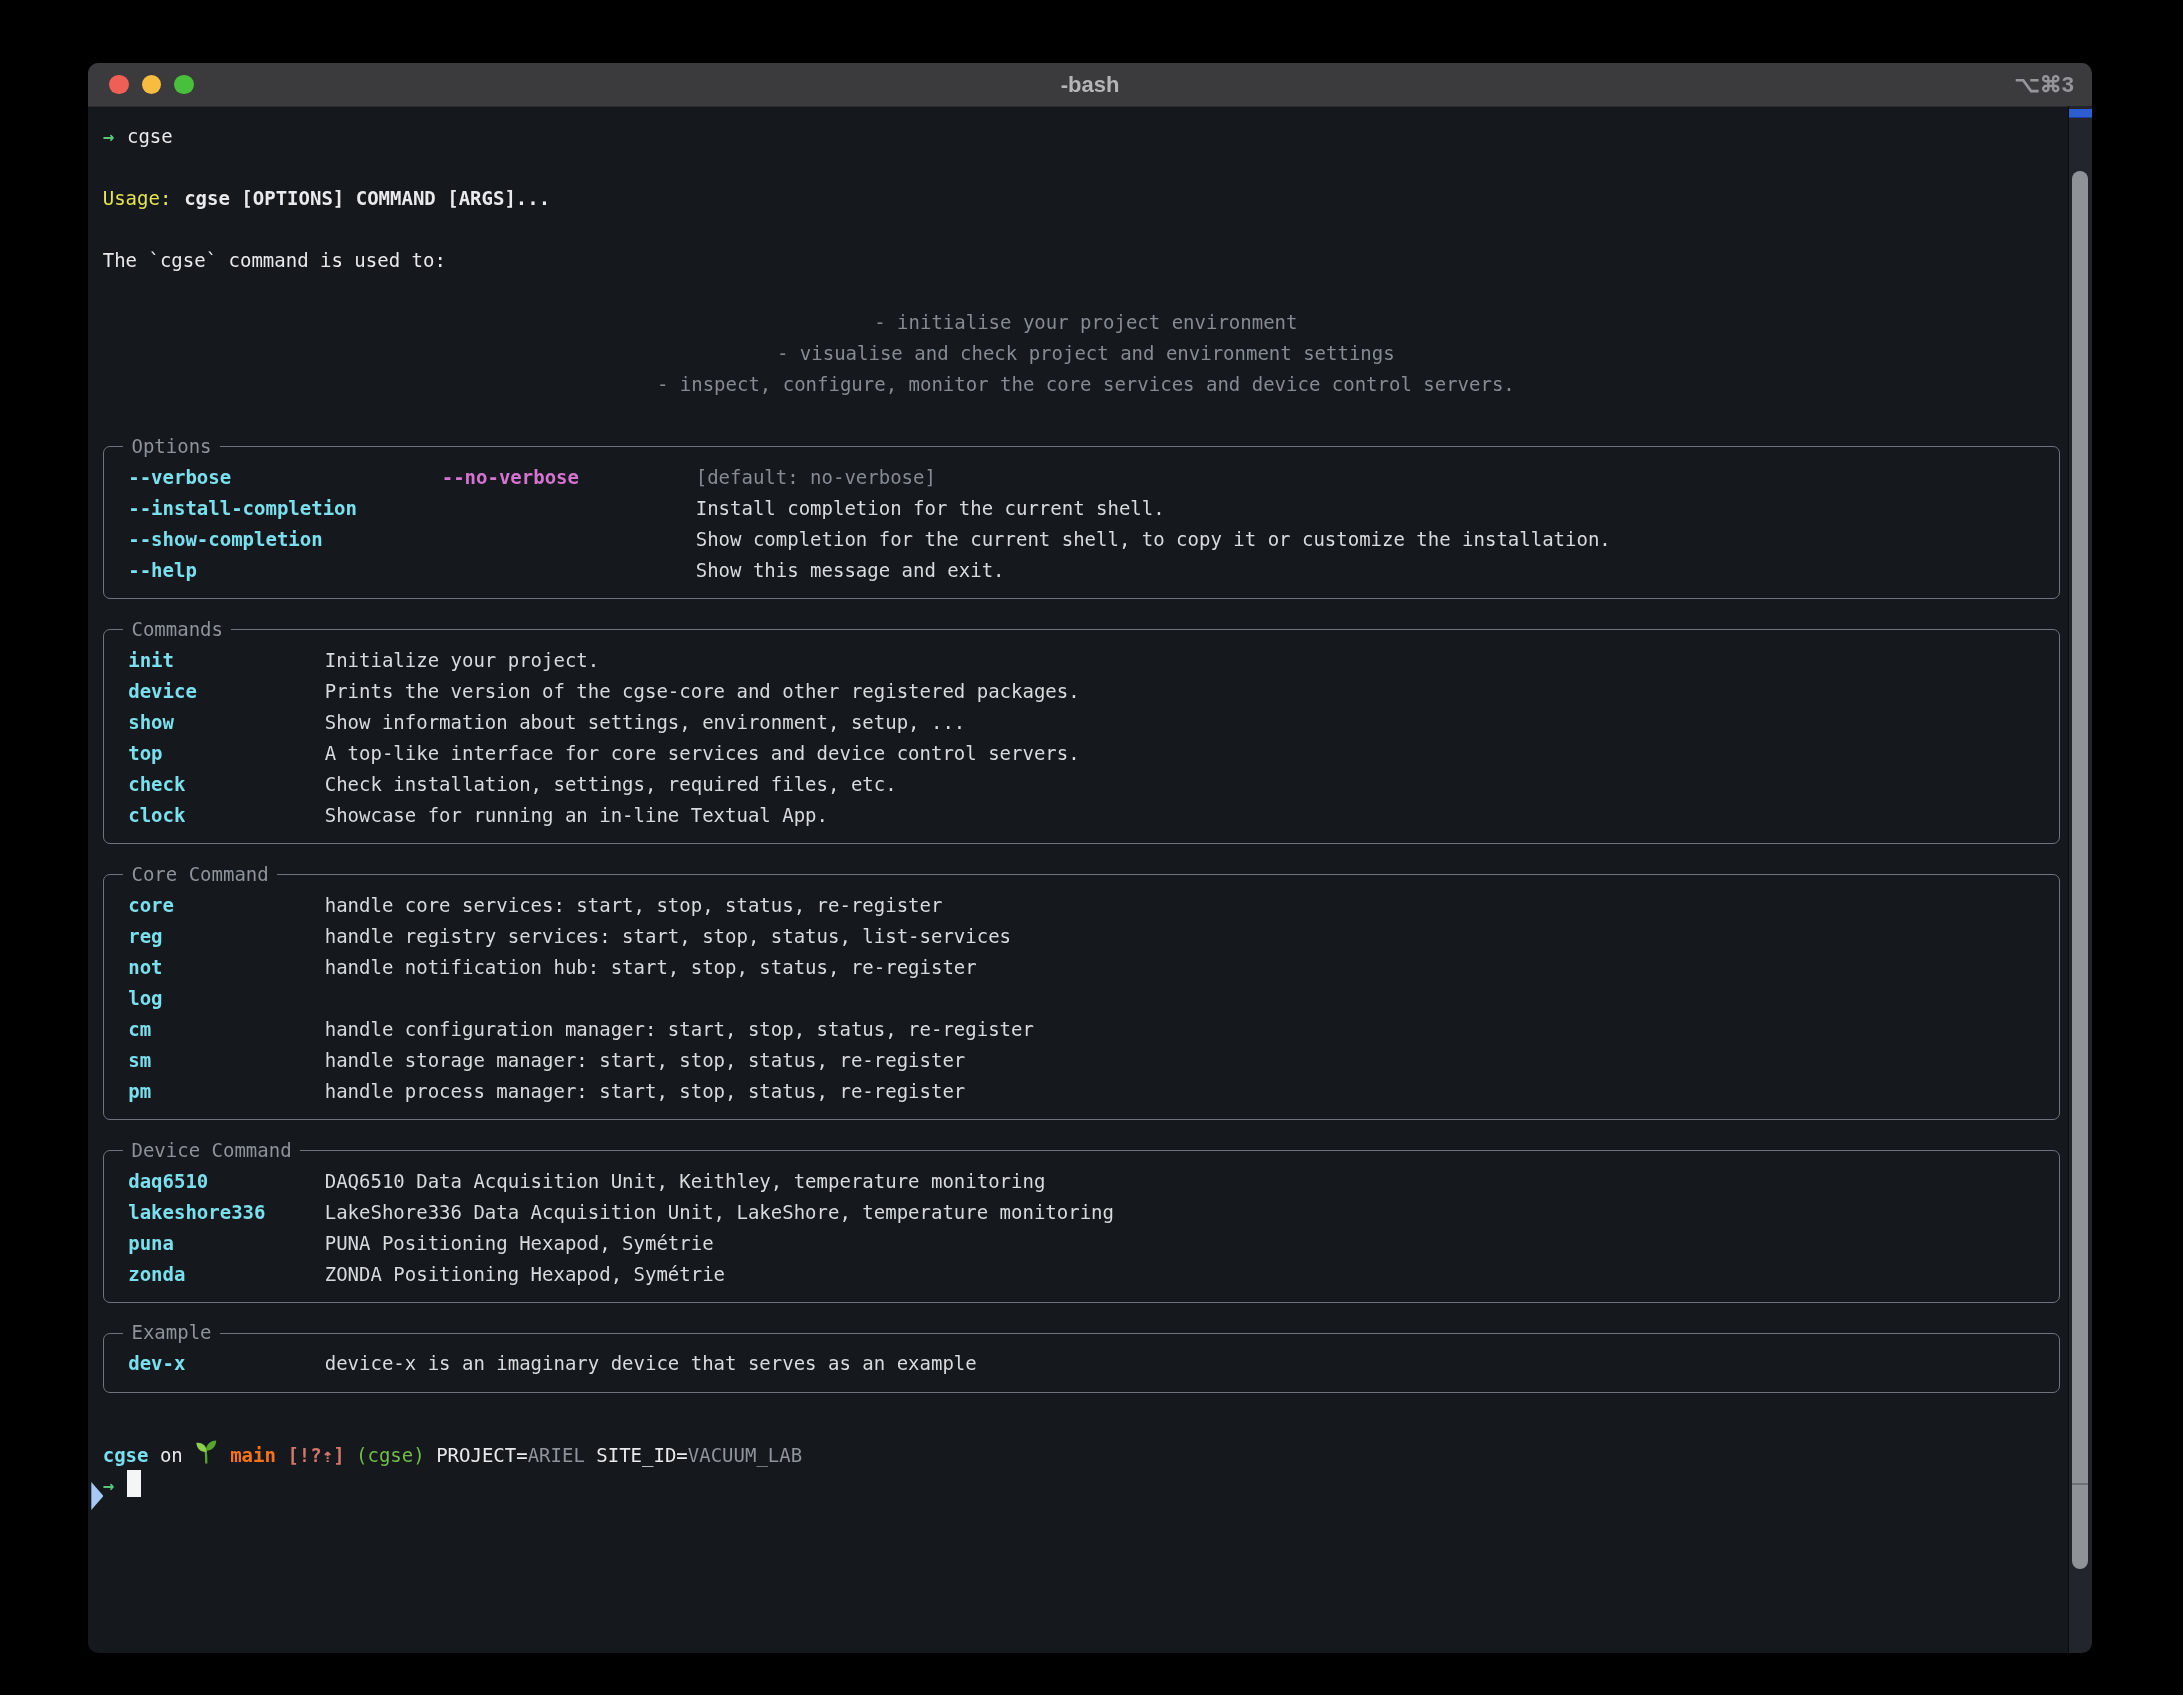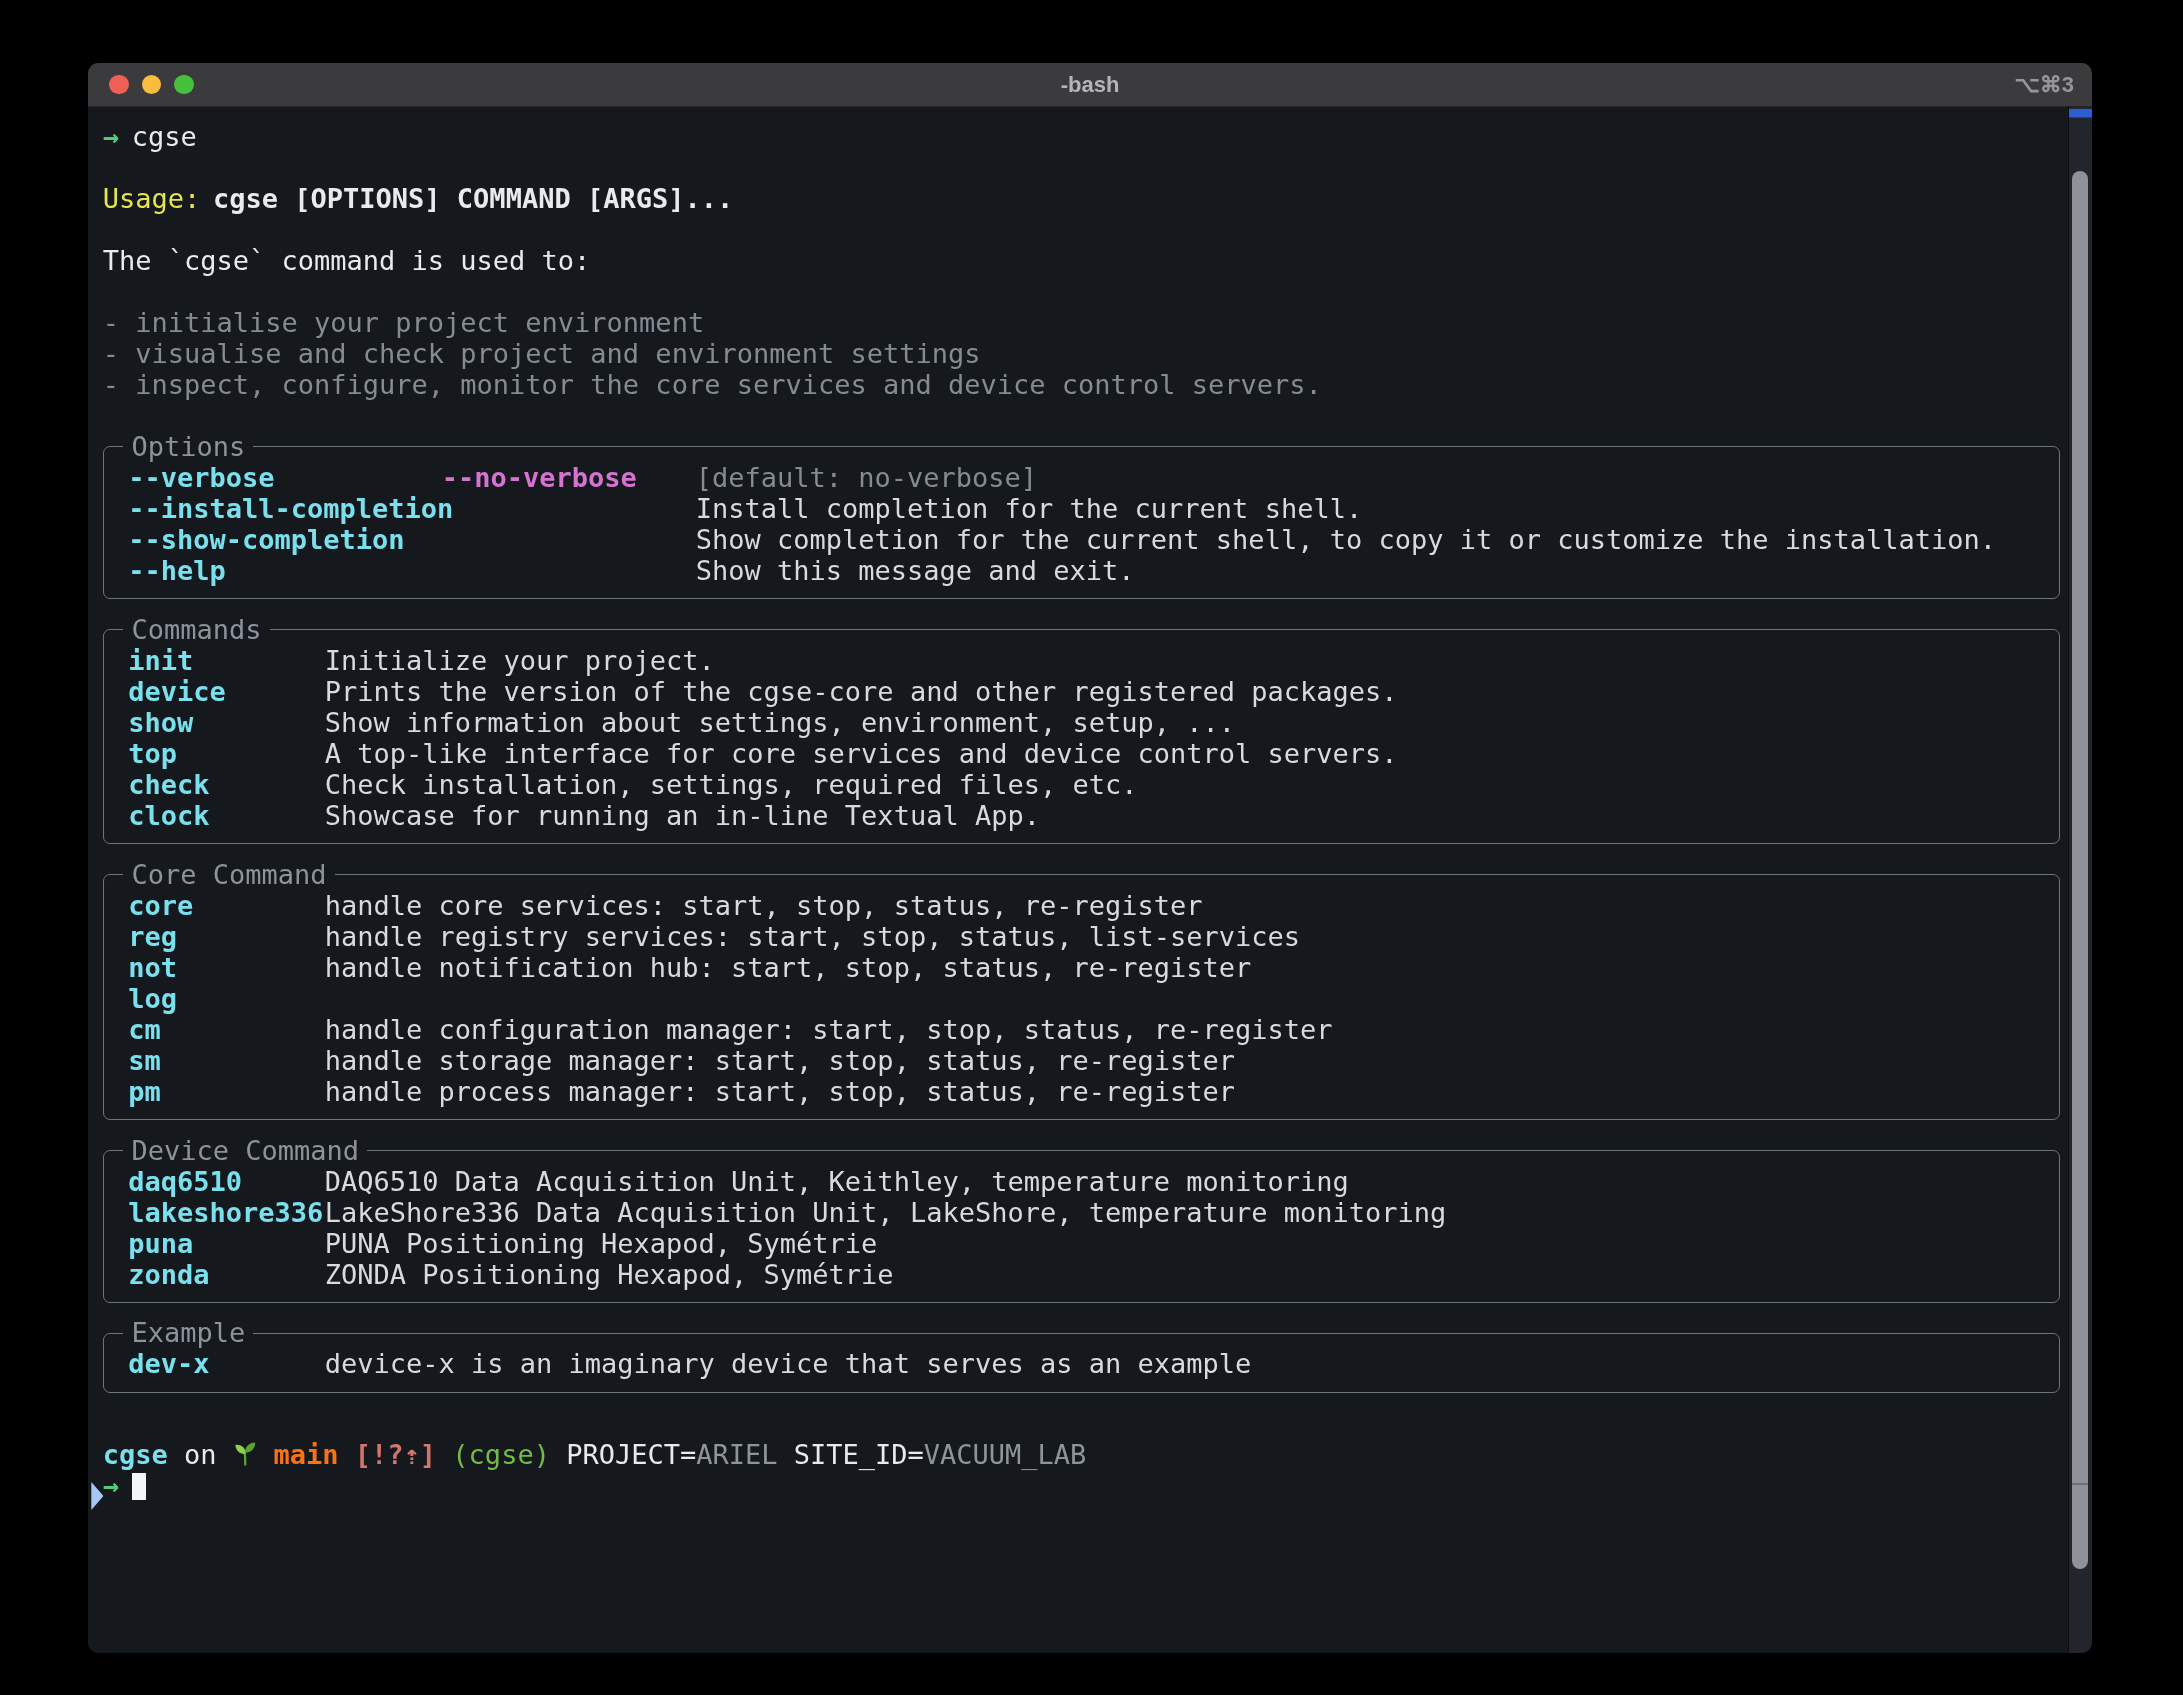--- a/index.html
+++ b/index.html
@@ -11,26 +11,26 @@
   .traffic{position:absolute;left:21px;top:0;height:43px;display:flex;align-items:center;gap:13px;}
   .light{width:19.6px;height:19.6px;border-radius:50%;display:inline-block;}
   .light.red{background:#f05f56;}
   .light.yellow{background:#f8bd3f;}
   .light.green{background:#47c13c;}
   .title{position:absolute;left:0;right:0;top:0;height:43px;line-height:43px;text-align:center;
          color:#b5b5b7;font-weight:bold;font-size:22px;}
   .shortcut{position:absolute;right:18px;top:0;height:43px;line-height:43px;color:#96969a;font-size:22px;font-weight:bold;}
   
   .content{position:absolute;left:0;top:43px;right:23px;bottom:0;padding:14.7px 0 0 14.7px;
-           font-family:"DejaVu Sans Mono",monospace;font-size:27px;line-height:31px;color:#e8eaec;}
+           font-family:"DejaVu Sans Mono",monospace;font-size:19px;line-height:31px;color:#e8eaec;}
   .row{height:31px;line-height:31px;white-space:pre;position:relative;}
   .bold{font-weight:bold;}
   .c-fg{color:#e8eaec;}
   .c-desc{color:#d8dbde;}
-  .c-dim{color:#858b93;}
+  .c-dim{color:#858b93;text-align:center;}
   .c-cyan{color:#7ae0ee;}
   .c-magenta{color:#d573d0;}
   .c-yellow{color:#e5e54e;}
   .c-green{color:#57c877;}
   .c-green2{color:#72bd4a;}
   .c-pink{color:#f97316;}
   .c-salmon{color:#d3756c;}
   .c-gray{color:#8e949b;}
   .gapch{display:inline-block;width:12.8px;}
   

